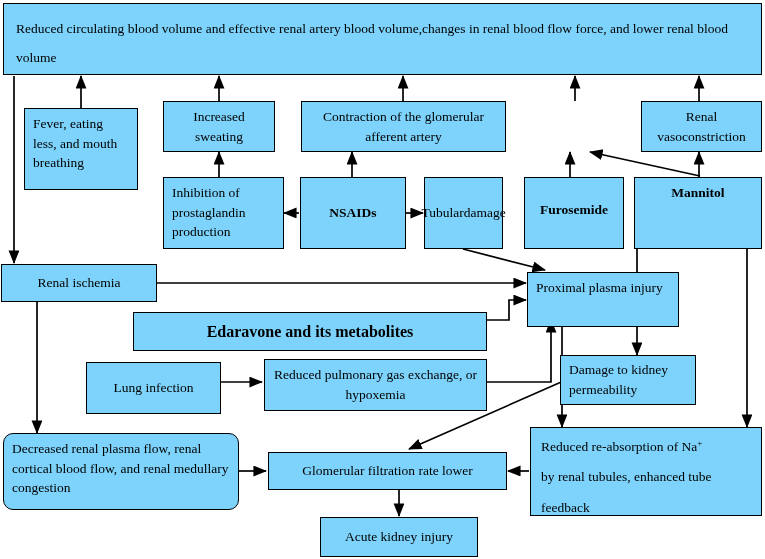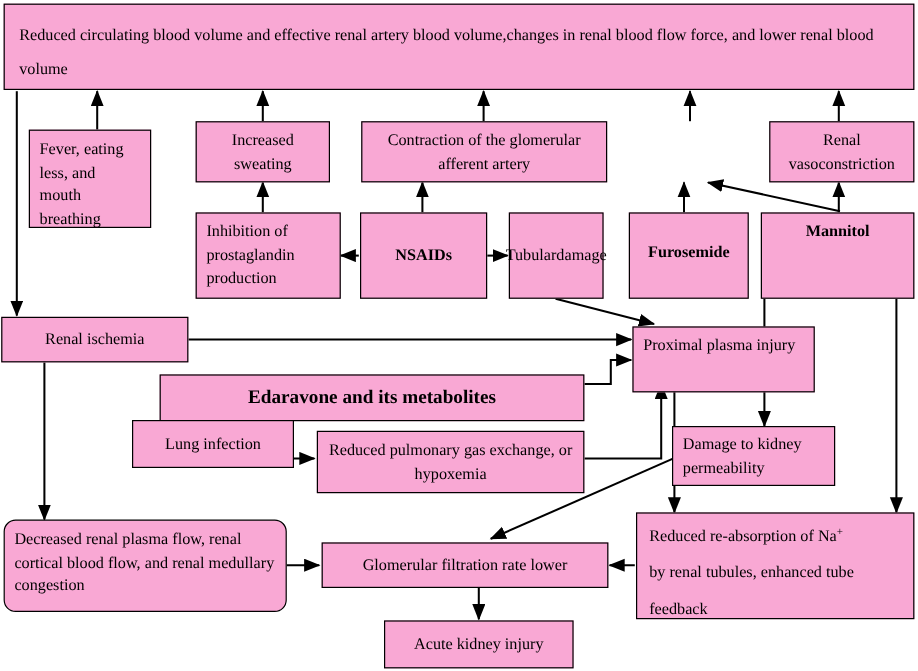--- a/index.html
+++ b/index.html
@@ -7,21 +7,21 @@
     position:relative;
     width:765px;height:559px;
     background:#ffffff;
     font-family:"Liberation Serif","DejaVu Serif",serif;
     color:#000000;
     overflow:hidden;
   }
   .box{
     position:absolute;
     border:1.5px solid #000000;
-    background:#f9a8d4;
+    background:#7dd3fc;
     box-sizing:border-box;
     display:flex;
     padding:5px 8px;
     font-size:13.5px;
     line-height:1.45;
     z-index:5;
   }
   .box.c{align-items:center;justify-content:center;text-align:center;}
   .box.l{align-items:flex-start;justify-content:flex-start;text-align:left;}
   .box.lc{align-items:center;justify-content:flex-start;text-align:left;}
@@ -90,21 +90,21 @@
 
       <line x1="399" y1="490" x2="399" y2="516" marker-end="url(#ah)"></line>
 
     </g>
   </svg>
 
   <div class="box l" style="left:3px;top:3px;width:759px;height:72px;padding:10px 12px;line-height:2.15;">
     <span>Reduced circulating blood volume and effective renal artery blood volume,changes in renal blood flow force, and lower renal blood volume</span>
   </div>
 
-  <div class="box l" style="left:24px;top:108px;width:102px;height:82px;">
+  <div class="box l" style="left:24px;top:108px;width:114px;height:82px;">
     <span>Fever, eating less, and mouth breathing</span>
   </div>
 
   <div class="box c" style="left:163px;top:101px;width:112px;height:51px;">
     <span>Increased sweating</span>
   </div>
 
   <div class="box c" style="left:301px;top:101px;width:205px;height:51px;">
     <span>Contraction of the glomerular afferent artery</span>
   </div>
@@ -140,21 +140,21 @@
   </div>
 
   <div class="box l" style="left:527px;top:272px;width:152px;height:55px;">
     <span>Proximal plasma injury</span>
   </div>
 
   <div class="box c bold" style="left:133px;top:312px;width:354px;height:39px;font-size:16px;">
     <span>Edaravone and its metabolites</span>
   </div>
 
-  <div class="box c" style="left:86px;top:350px;width:135px;height:40px;margin-left:24px;">
+  <div class="box c" style="left:86px;top:362px;width:135px;height:52px;">
     <span>Lung infection</span>
   </div>
 
   <div class="box c" style="left:264px;top:359px;width:223px;height:52px;">
     <span>Reduced pulmonary gas exchange, or hypoxemia</span>
   </div>
 
   <div class="box lc" style="left:560px;top:355px;width:136px;height:50px;">
     <span>Damage to kidney permeability</span>
   </div>

